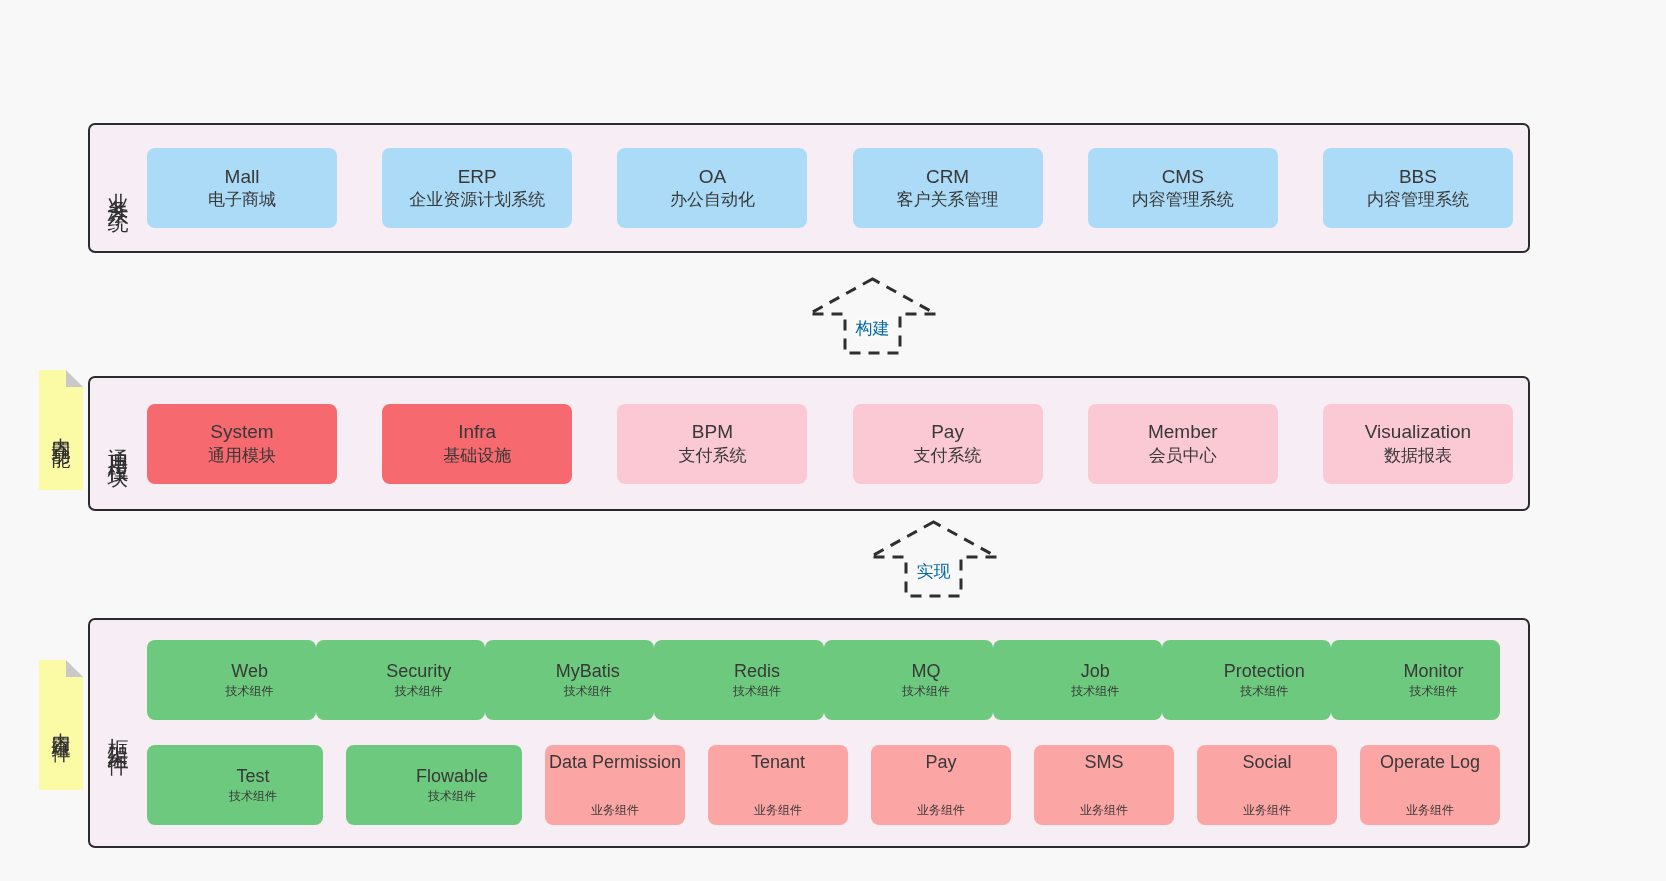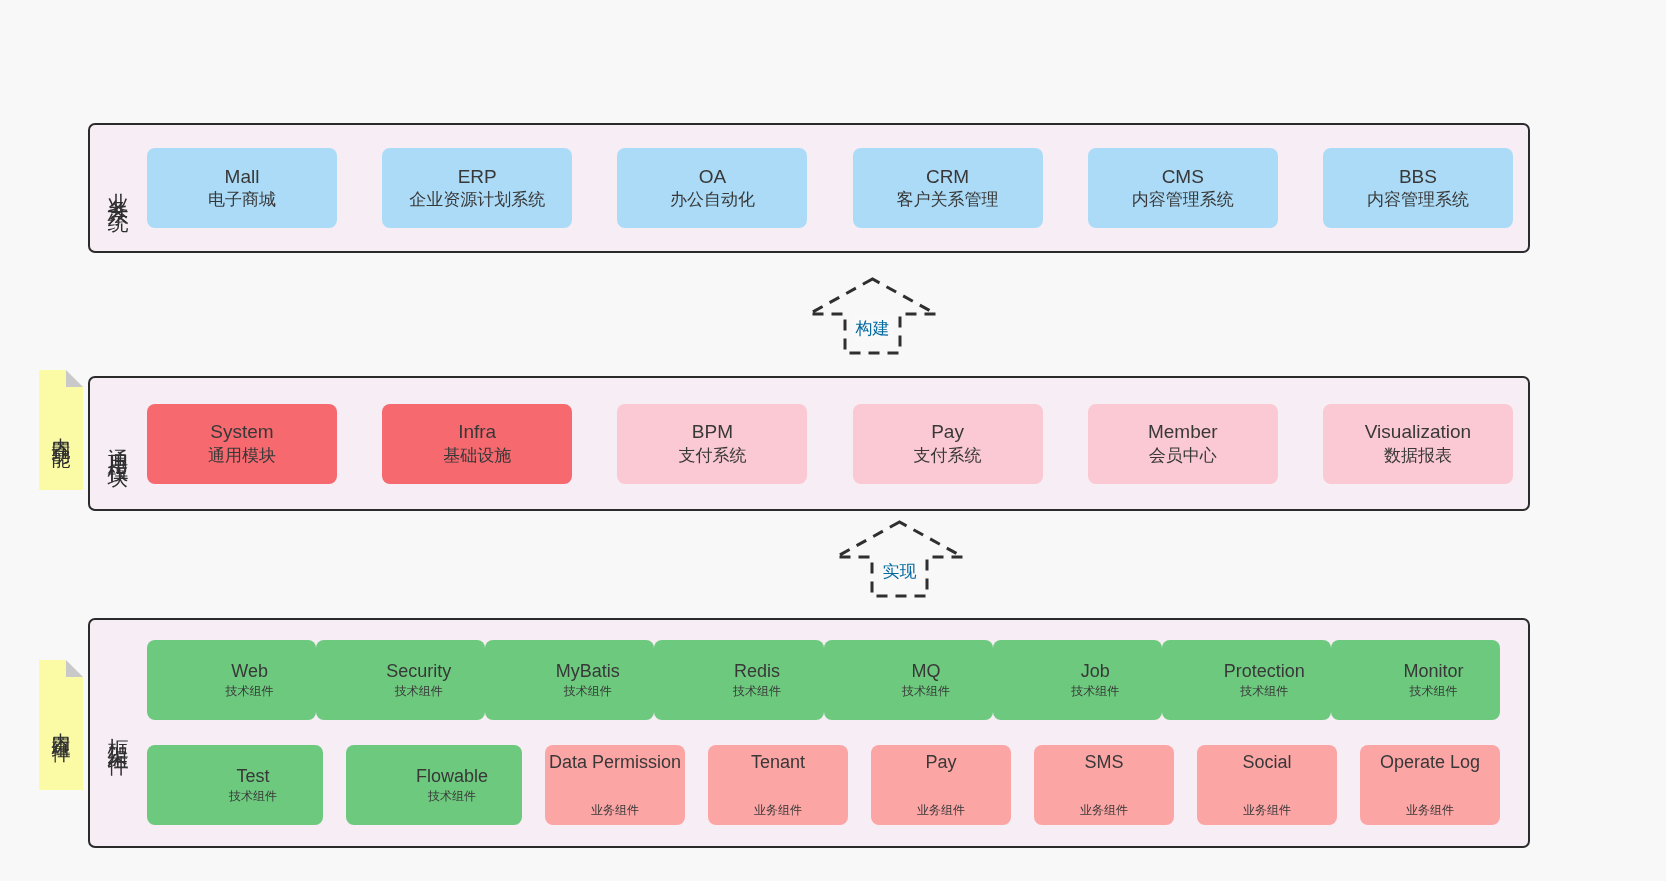--- a/index.html
+++ b/index.html
@@ -54,21 +54,21 @@
     border-color:#f8f8f8 #f8f8f8 #c9c9c9 #c9c9c9;
   }
   .s-mid{top:370px;height:120px;}
   .s-bot{top:660px;height:130px;}
   .sticky-text{
     writing-mode:vertical-rl;text-orientation:upright;
     font-size:19px;letter-spacing:4px;color:#2f2f2f;white-space:nowrap;
   }
   .arrow{position:absolute;width:135px;height:80px;}
   .a-1{left:805px;top:276px;}
-  .a-2{left:832px;top:519px;}
+  .a-2{left:866px;top:519px;}
   .arrow svg{display:block;width:135px;height:80px;}
   .arrow-label{
     position:absolute;left:50%;top:40px;transform:translateX(-50%);
     background:#f9f9f9;padding:1px 4px;font-size:17px;color:#0369a1;white-space:nowrap;
   }
 </style>
 </head>
 <body>
 
 <div class="container c-top">

